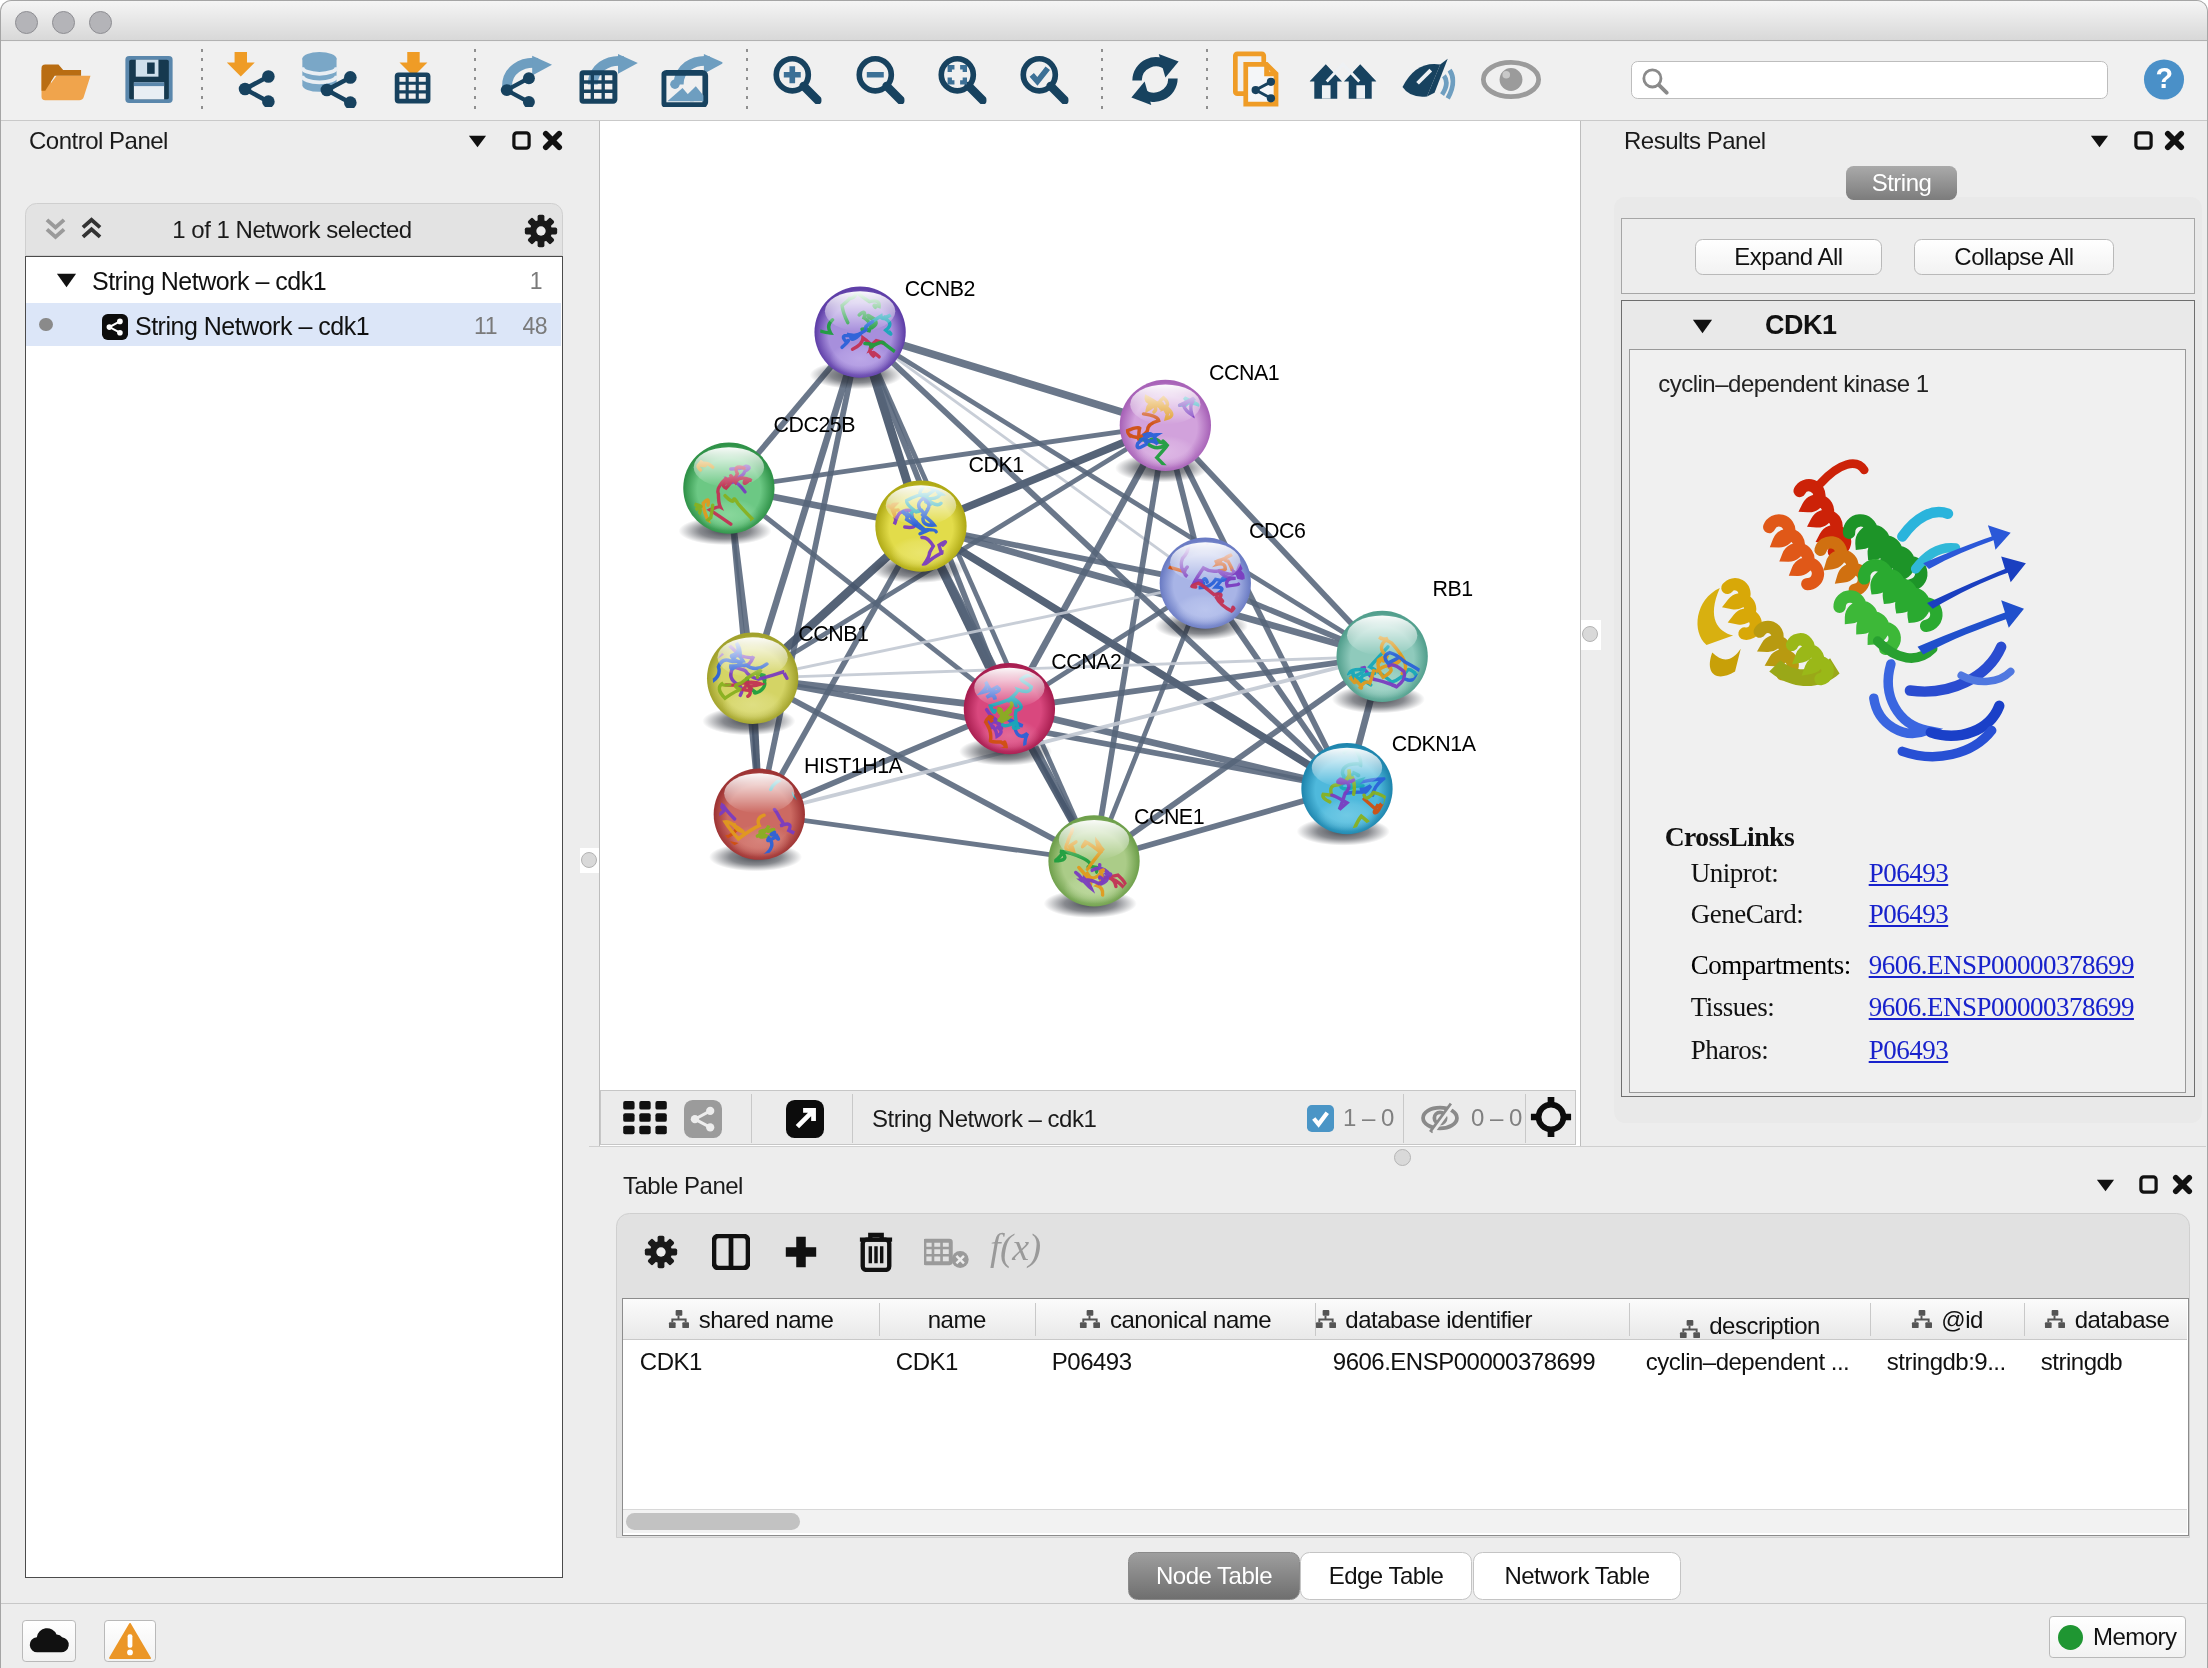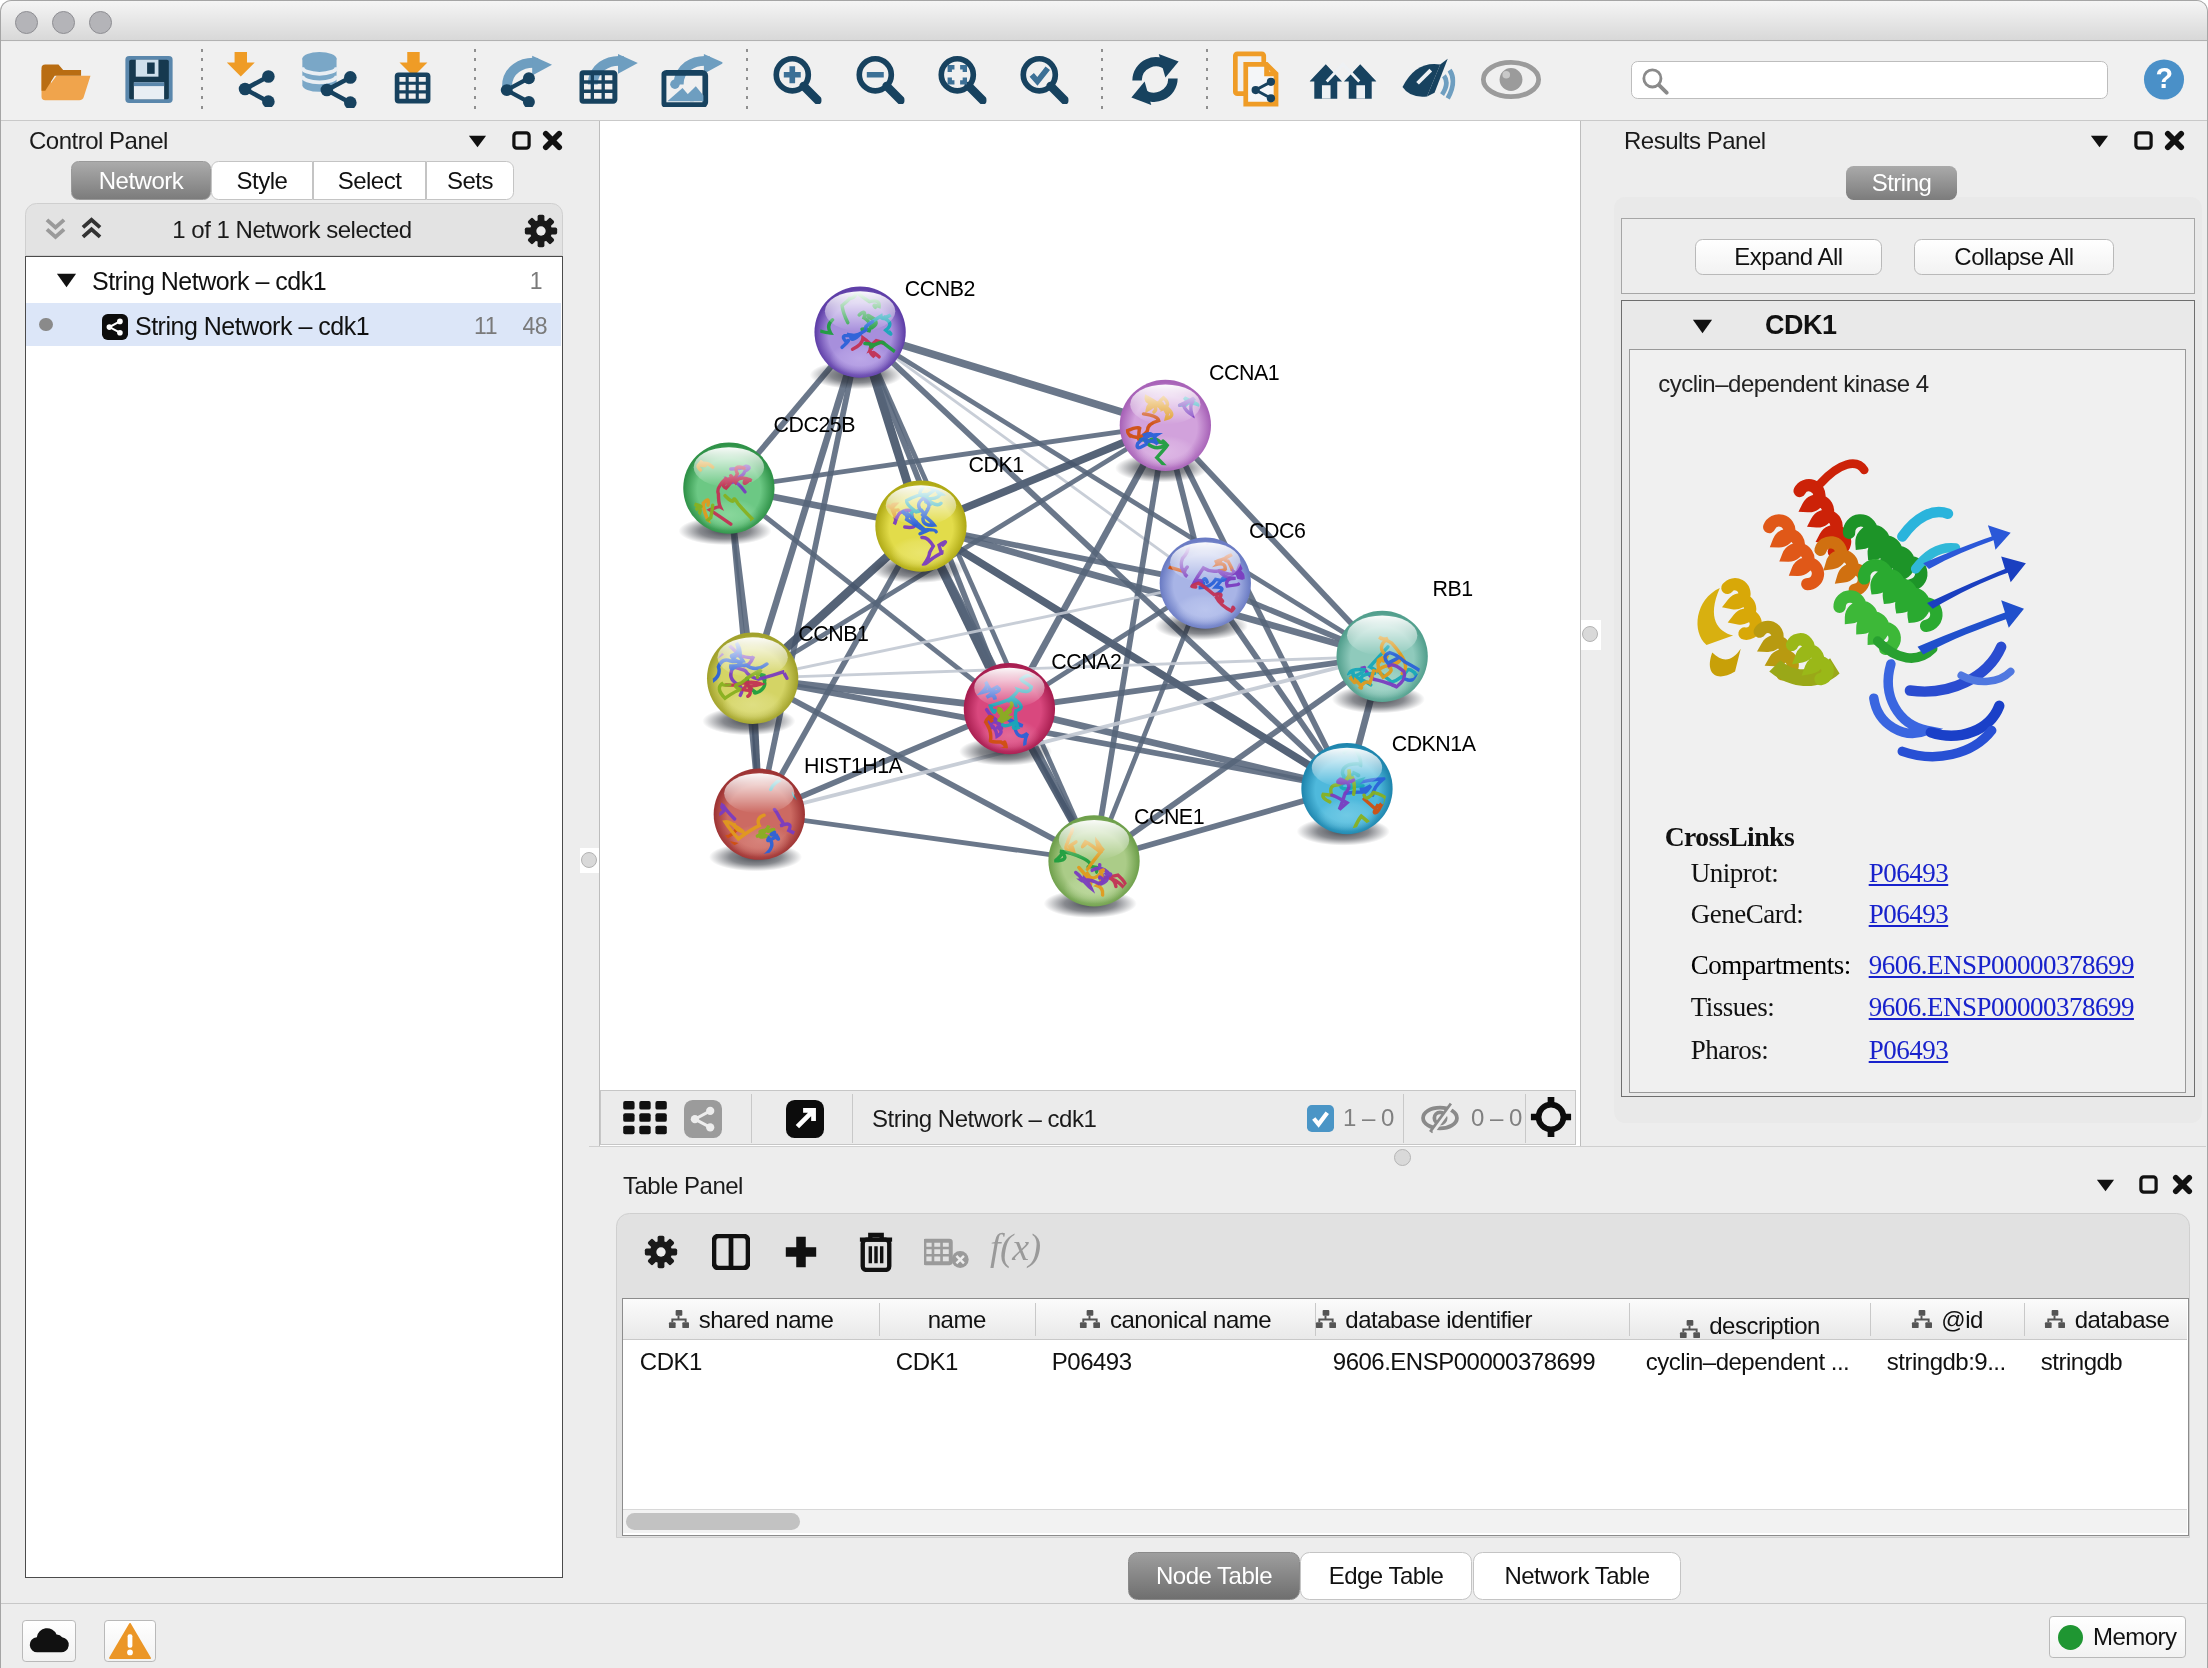--- a/index.html
+++ b/index.html
@@ -169,26 +169,20 @@
       <div class="abs hdrtxt" style="left:27px;top:5.7px">Control Panel</div>
       <div class="abs" style="left:465px;top:9.5px"><svg width="21" height="21" viewBox="0 0 22 22" style="">
           <path d="M2 5 L20 5 L11.0 17 Z" fill="#111"></path>
         </svg></div>
       <div class="abs" style="left:510px;top:9.5px"><svg width="19" height="19" viewBox="0 0 20 20" style="">
           <rect x="2" y="2" width="16" height="16" rx="3" fill="none" stroke="#111" stroke-width="3.4"></rect>
         </svg></div>
       <div class="abs" style="left:540px;top:8.6px"><svg width="21" height="21" viewBox="0 0 22 22" style="">
           <path d="M4 4 L18 18 M18 4 L4 18" stroke="#111" stroke-width="6" stroke-linecap="round"></path>
         </svg></div>
-      <div class="abs" style="left:69px;top:40px;width:443px;height:40px">
-        <div class="seg sel" style="left:0;width:140px;border-radius:7.6px">Network</div>
-        <div class="seg" style="left:140px;width:102px;border-radius:7.6px 0 0 7.6px">Style</div>
-        <div class="seg" style="left:242px;width:113px">Select</div>
-        <div class="seg" style="left:355px;width:88px;border-radius:0 7.6px 7.6px 0">Sets</div>
-      </div>
       <div class="abs" style="left:23px;top:82px;width:538px;height:53px;background:#e3e3e3;border:1px solid #cfcfcf;border-radius:11.4px 11.4px 0 0">
         <div class="abs" style="left:17px;top:12.4px"><svg width="25" height="28.5" viewBox="0 0 26 30" style="">
             <path d="M4 4 L13 12 L22 4 M4 14 L13 22 L22 14" stroke="#9a9a9a" stroke-width="4" fill="none"></path>
           </svg></div>
         <div class="abs" style="left:53px;top:12.4px"><svg width="25" height="28.5" viewBox="0 0 26 30" style="">
             <path d="M4 12 L13 4 L22 12 M4 22 L13 14 L22 22" stroke="#333" stroke-width="4" fill="none"></path>
           </svg></div>
         <div class="abs" style="left:95px;top:12.4px;width:342px;text-align:center;font-size:24px;color:#1a1a1a">1 of 1 Network selected</div>
         <div class="abs" style="left:498px;top:9.5px"><svg width="34" height="34" viewBox="0 0 36 36" style="">
             <g transform="translate(18.0,18.0) scale(0.9)">
@@ -685,21 +679,21 @@
       <div class="abs" style="left:39px;top:97px;width:574px;height:76px;background:#ededed;border:1px solid #a6a6a6">
         <div class="btn" style="left:73px;top:20px;width:187px;height:36px">Expand All</div>
         <div class="btn" style="left:292px;top:20px;width:200px;height:36px">Collapse All</div>
       </div>
       <div class="abs" style="left:39px;top:179px;width:574px;height:797px;background:#e9e9e9;border:1.9px solid #6e6e6e">
         <div class="abs" style="left:69px;top:14.3px"><svg width="23" height="23" viewBox="0 0 24 24" style="">
             <path d="M2 5 L22 5 L12.0 19 Z" fill="#111"></path>
           </svg></div>
         <div class="abs" style="left:143px;top:8.6px;font-size:27px;font-weight:bold;color:#111">CDK1</div>
         <div class="abs" style="left:6.7px;top:48px;width:557px;height:744px;background:#f0f0f0;border:1px solid #999">
-          <div class="abs" style="left:28.5px;top:20px;font-size:24px;color:#222">cyclin–dependent kinase 4</div>
+          <div class="abs" style="left:28.5px;top:20px;font-size:24px;color:#222">cyclin–dependent kinase 1</div>
           <svg width="365" height="320" viewBox="0 0 384 336" style="position:absolute;left:48px;top:95px">
             <path d="M128 48 a11 11 0 1 1 9 16 a11 11 0 1 1 9 16 a11 11 0 1 1 9 16 a11 11 0 1 1 9 16" fill="none" stroke="#cc2208" stroke-width="13" stroke-linecap="round"></path>
             <path d="M96 86 a11 11 0 1 1 10 15 a11 11 0 1 1 10 15 a11 11 0 1 1 10 15 a11 11 0 1 1 10 15" fill="none" stroke="#e05818" stroke-width="13" stroke-linecap="round"></path>
             <path d="M150 110 a11 11 0 1 1 12 14 a11 11 0 1 1 12 14 a11 11 0 1 1 12 14" fill="none" stroke="#d07010" stroke-width="13" stroke-linecap="round"></path>
             <path d="M150 40 C170 18 188 14 196 26" fill="none" stroke="#cc2208" stroke-width="9" stroke-linecap="round"></path>
             <path d="M52 150 a10 10 0 1 1 6 16 a10 10 0 1 1 6 16 a10 10 0 1 1 6 16" fill="none" stroke="#d8a808" stroke-width="13" stroke-linecap="round"></path>
             <path d="M30 210 C14 196 18 162 44 150 C30 182 42 196 58 200 Z" fill="#d8b010"></path>
             <path d="M60 238 C40 250 28 240 36 218 C48 230 58 226 66 214 Z" fill="#c8a008"></path>
             <path d="M86 196 a10 10 0 1 1 8 15 a10 10 0 1 1 8 15 a10 10 0 1 1 8 15" fill="none" stroke="#b89a10" stroke-width="13" stroke-linecap="round"></path>
             <path d="M96 238 C120 258 150 258 170 240 L160 224 C142 240 120 238 108 226 Z" fill="#9aa818"></path>

